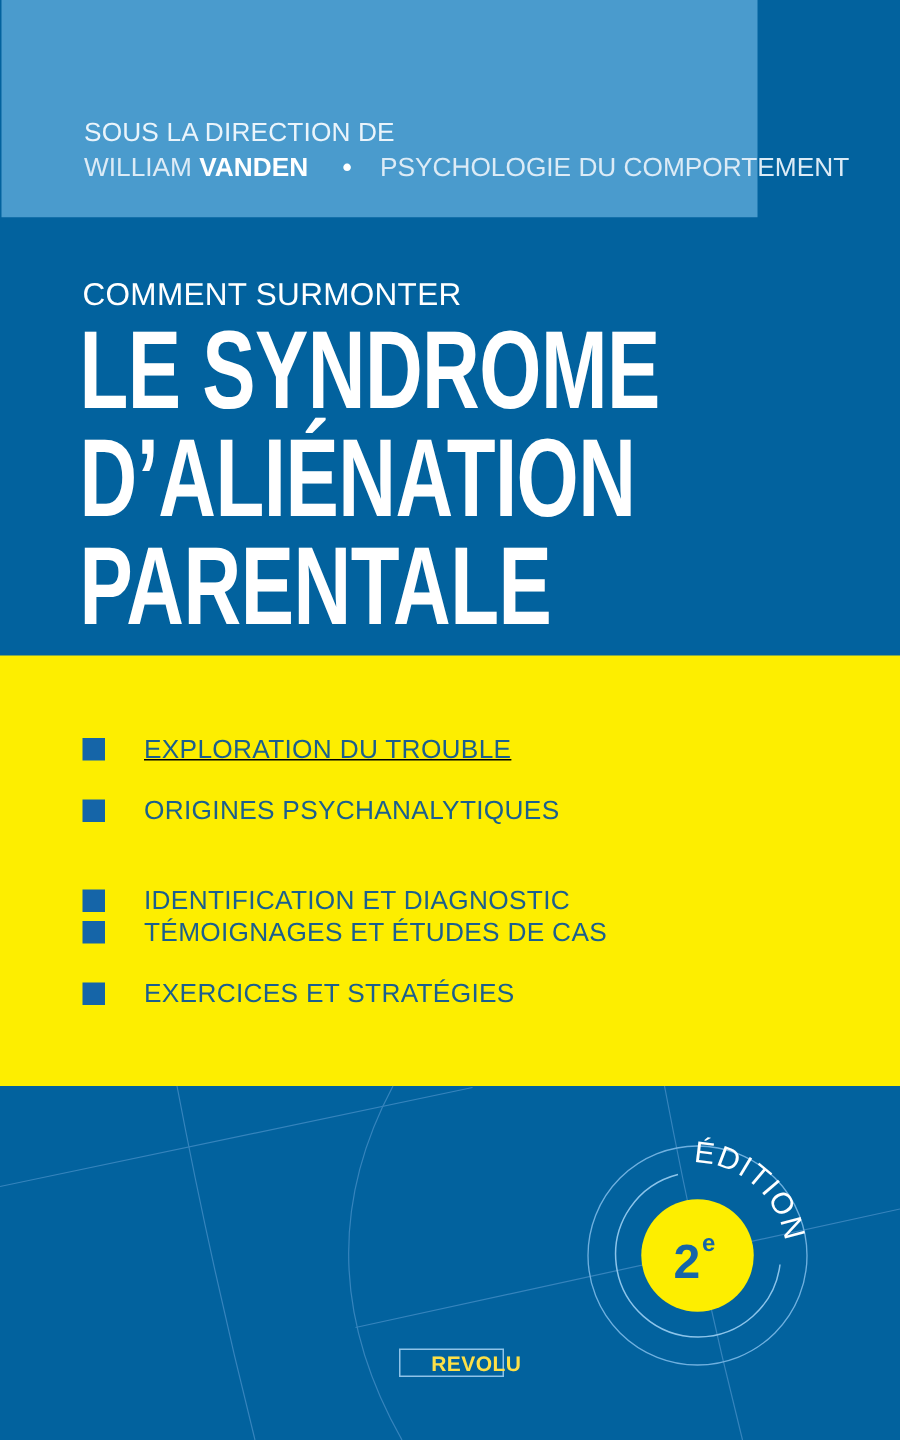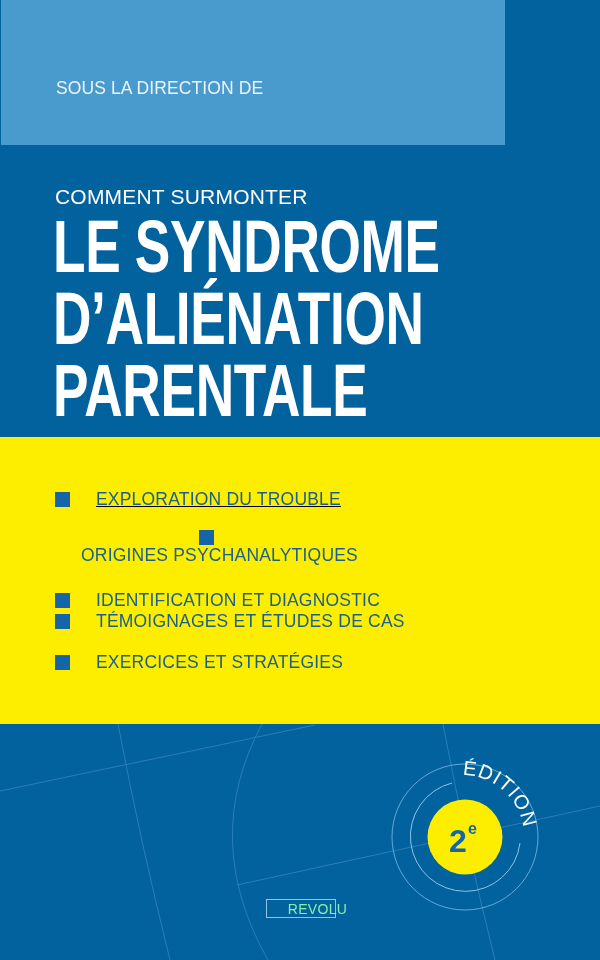--- a/index.html
+++ b/index.html
@@ -22,46 +22,52 @@
 
   .yellow-band { position:absolute; left:0; top:437px; width:600px; height:287px; background:#FDEE00; }
   .topic { position:absolute; left:55px; height:20px; display:flex; align-items:center; }
   .topic .bullet { width:15px; height:15px; background:#1565A8; flex:none; }
   .topic .topic-text { margin-left:26px; font-family:"Liberation Sans", sans-serif; font-size:17.5px; color:#1B5F8E; white-space:nowrap; letter-spacing:0.2px; }
 
   .bottom-band { position:absolute; left:0; top:724px; width:600px; height:236px; background:#02629E; }
   .deco { position:absolute; left:0; top:0; }
 
   .logo { position:absolute; left:266px; top:899px; width:70px; height:19px; border:1px solid #8FC3E8; box-sizing:border-box; display:flex; align-items:center; justify-content:center; }
-  .logo span { font-family:"Liberation Sans", sans-serif; font-size:14px; font-weight:normal; color:#86efac; letter-spacing:0.3px;padding-left:33px; }
+  .logo span { font-family:"Liberation Sans", sans-serif; font-size:14px; font-weight:bold; color:#fde047; letter-spacing:0.3px;padding-left:33px; }
 
   .edition-text { font-family:"Liberation Sans", sans-serif; font-size:20px; fill:#FFFFFF; letter-spacing:1px; }
   .edition-num { font-family:"Liberation Sans", sans-serif; font-weight:bold; fill:#1565A8; }
 </style>
 </head>
 <body>
 
 <div class="cover">
 
   <div class="top-band">
     <div class="header-line1">SOUS LA DIRECTION DE</div>
+    <div class="header-line2">
+      <span class="name-light">WILLIAM</span>
+      <span class="name-bold">VANDEN</span>
+      <span class="sep">•</span>
+      <span>PSYCHOLOGIE DU COMPORTEMENT</span>
+    </div>
   </div>
 
   <div class="title-band"></div>
   <div class="subtitle">COMMENT SURMONTER</div>
   <div class="title-line t1">LE SYNDROME</div>
   <div class="title-line t2">D’ALIÉNATION</div>
   <div class="title-line t3">PARENTALE</div>
 
   <div class="yellow-band"></div>
   <div class="topic" style="top:489px;text-decoration:underline;">
     <span class="bullet"></span>
     <span class="topic-text">EXPLORATION DU TROUBLE</span>
   </div>
-  <div class="topic" style="top:530px;flex-direction:column;">
+  <div class="topic" style="top:530px;">
     <span class="bullet"></span>
     <span class="topic-text">ORIGINES PSYCHANALYTIQUES</span>
   </div>
   <div class="topic" style="top:570px;margin-top:20px;">
     <span class="bullet"></span>
     <span class="topic-text">IDENTIFICATION ET DIAGNOSTIC</span>
   </div>
   <div class="topic" style="top:652px;">
     <span class="bullet"></span>
     <span class="topic-text">EXERCICES ET STRATÉGIES</span>

